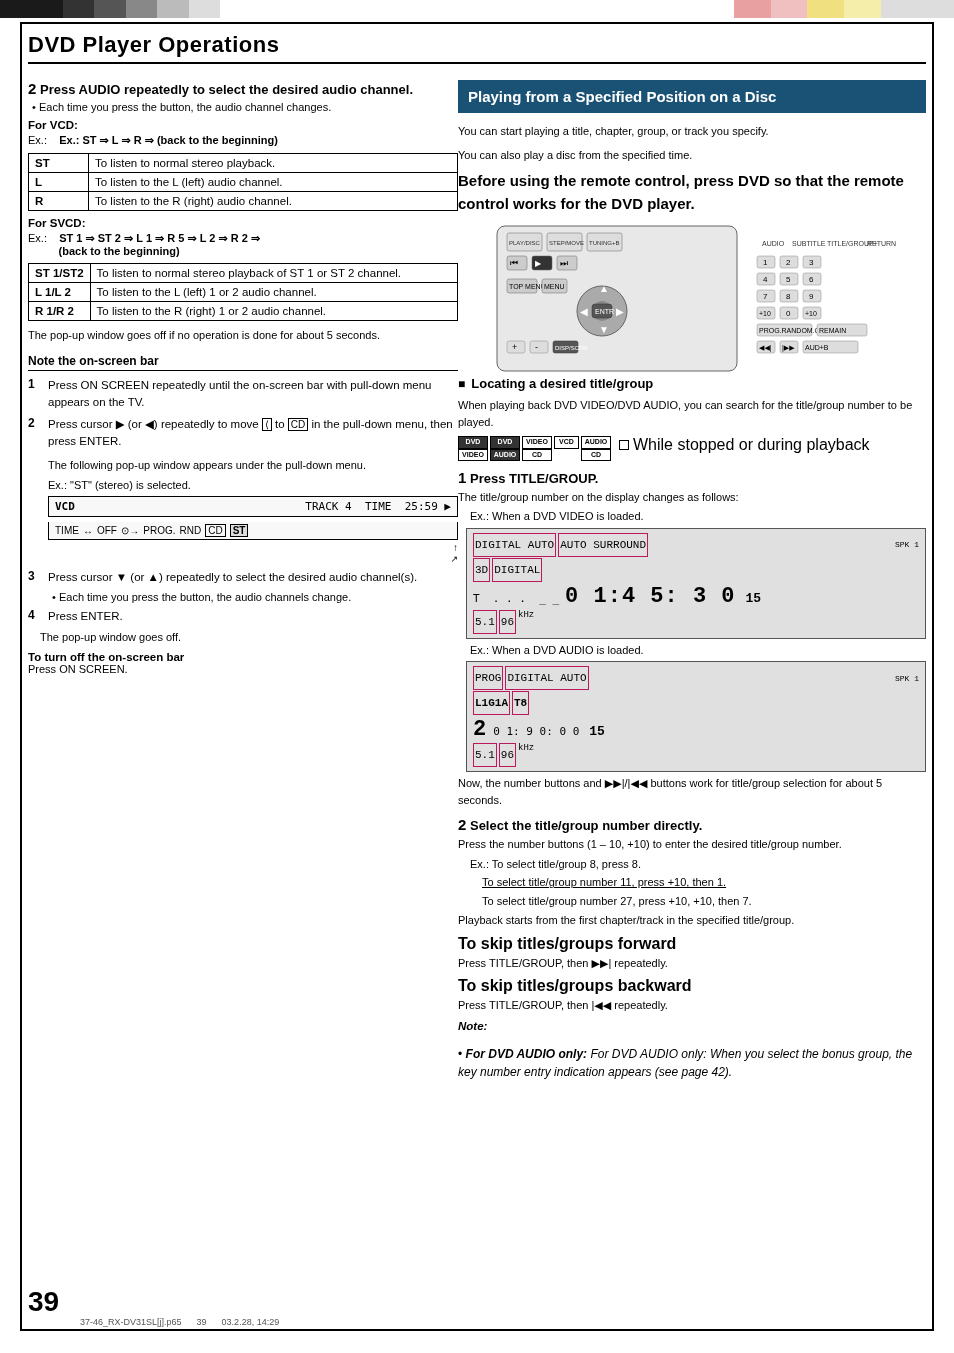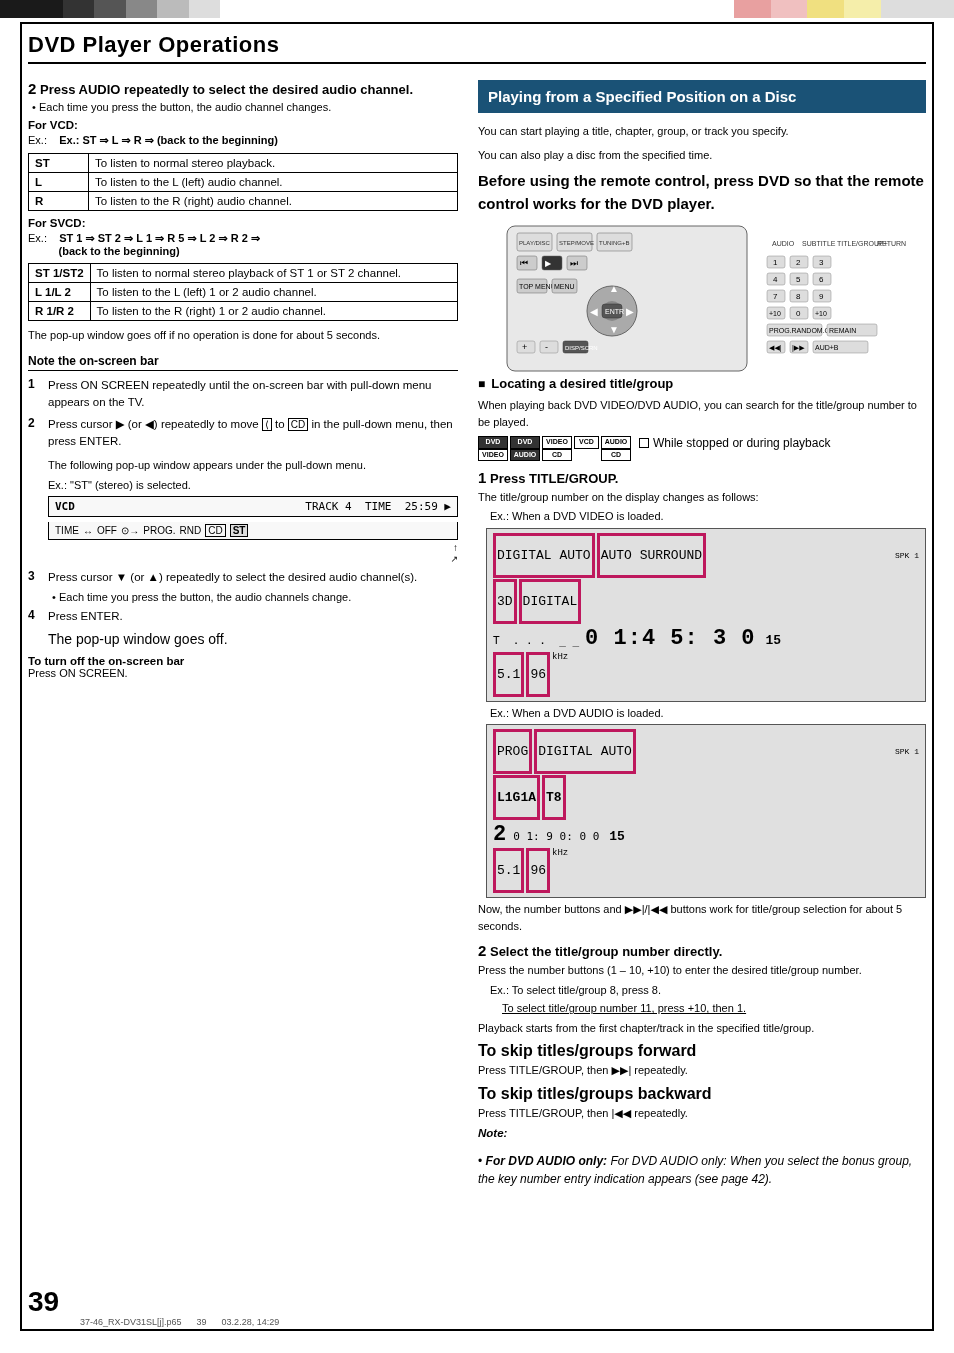--- a/index.html
+++ b/index.html
@@ -93,21 +93,20 @@
       font-weight: bold;
       margin-bottom: 16px;
       padding-bottom: 4px;
       border-bottom: 2px solid #000;
       letter-spacing: 0.5px;
     }
 
     
     .two-col {
       display: flex;
-      gap: 20px;
     }
     .col-left {
       flex: 0 0 430px;
     }
     .col-right {
       flex: 1;
     }
 
     h3.step {
       font-size: 13px;
@@ -363,23 +362,23 @@
       margin-left: auto;
       align-self: center;
     }
     .readout-tags {
       display: flex;
       gap: 2px;
       font-size: 7px;
       align-items: center;
     }
     .rtag {
-      border: 3px solid #be185d;
-      padding: 12px 1px;
-      font-size: 13px;
+      border: 1px solid #be185d;
+      padding: 5px 1px;
+      font-size: 11px;
     }
   </style>
 </head>
 <body>
 
 <div class="color-bar-top">
   <div class="color-bar-left">
     <div class="cb cb-black"></div>
     <div class="cb cb-black"></div>
     <div class="cb cb-dark"></div>
@@ -498,21 +497,21 @@
       <div class="step-item">
         <span class="step-num-circle">3</span>
         <span class="step-text">Press cursor ▼ (or ▲) repeatedly to select the desired audio channel(s).</span>
       </div>
       <p class="bullet-item" style="margin-left:20px;">Each time you press the button, the audio channels change.</p>
 
       <div class="step-item">
         <span class="step-num-circle">4</span>
         <span class="step-text">Press ENTER.</span>
       </div>
-      <p style="margin-left:20px; font-size:14px; margin-top:2px;">The pop-up window goes off.</p>
+      <p style="margin-left:12px; font-size:11px; margin-top:2px;">The pop-up window goes off.</p>
 
       <div class="turnoff-section">
         <p class="turnoff-title">To turn off the on-screen bar</p>
         <p style="font-size:11px;">Press ON SCREEN.</p>
       </div>
 
     </div>
 
     <div class="col-right">
 
@@ -629,21 +628,21 @@
         </div>
         <div style="display:flex; flex-direction:column;">
           <div class="disc-badge" style="font-size:7px; width:25px; text-align:center; padding:1px 2px; border:1px solid #000;">VCD</div>
         </div>
         <div style="display:flex; flex-direction:column;">
           <div class="disc-badge" style="font-size:7px; width:30px; text-align:center; padding:1px; border:1px solid #000;">AUDIO</div>
           <div class="disc-badge" style="font-size:7px; width:30px; text-align:center; padding:1px; border:1px solid #000;">CD</div>
         </div>
         <div style="margin-left:6px; font-size:10px; display:flex; align-items:center; gap:4px;">
           <span style="border:1px solid #000; width:10px; height:10px; display:inline-block;"></span>
-          <span style="font-size:12px;">While stopped or during playback</span>
+          <span style="font-size:16px;">While stopped or during playback</span>
         </div>
       </div>
 
       <div class="right-step">
         <span class="num">1</span>
         <span> Press TITLE/GROUP.</span>
       </div>
       <p class="right-body-text">The title/group number on the display changes as follows:</p>
       <p class="ex-note">Ex.:  When a DVD VIDEO is loaded.</p>
 
@@ -703,20 +702,21 @@
 
       <p class="right-body-text">Now, the number buttons and ▶▶|/|◀◀ buttons work for title/group selection for about 5 seconds.</p>
 
       <div class="right-step">
         <span class="num">2</span>
         <span> Select the title/group number directly.</span>
       </div>
       <p class="right-body-text">Press the number buttons (1 – 10, +10) to enter the desired title/group number.</p>
       <p class="ex-note">Ex.:  To select title/group 8, press 8.</p>
       <p class="ex-note" style="margin-left:24px;text-decoration:underline;"><span>To select title/group number 11, press +10, then 1.</span></p>
+      <p class="ex-note" style="margin-left:24px;"><span>To select title/group number 27, press +10, +10, then 7.</span></p>
       <p class="right-body-text">Playback starts from the first chapter/track in the specified title/group.</p>
 
       <div class="skip-section">
         <p class="skip-title">To skip titles/groups forward</p>
         <p class="skip-body">Press TITLE/GROUP, then ▶▶| repeatedly.</p>
       </div>
       <div class="skip-section">
         <p class="skip-title">To skip titles/groups backward</p>
         <p class="skip-body">Press TITLE/GROUP, then |◀◀ repeatedly.</p>
       </div>

